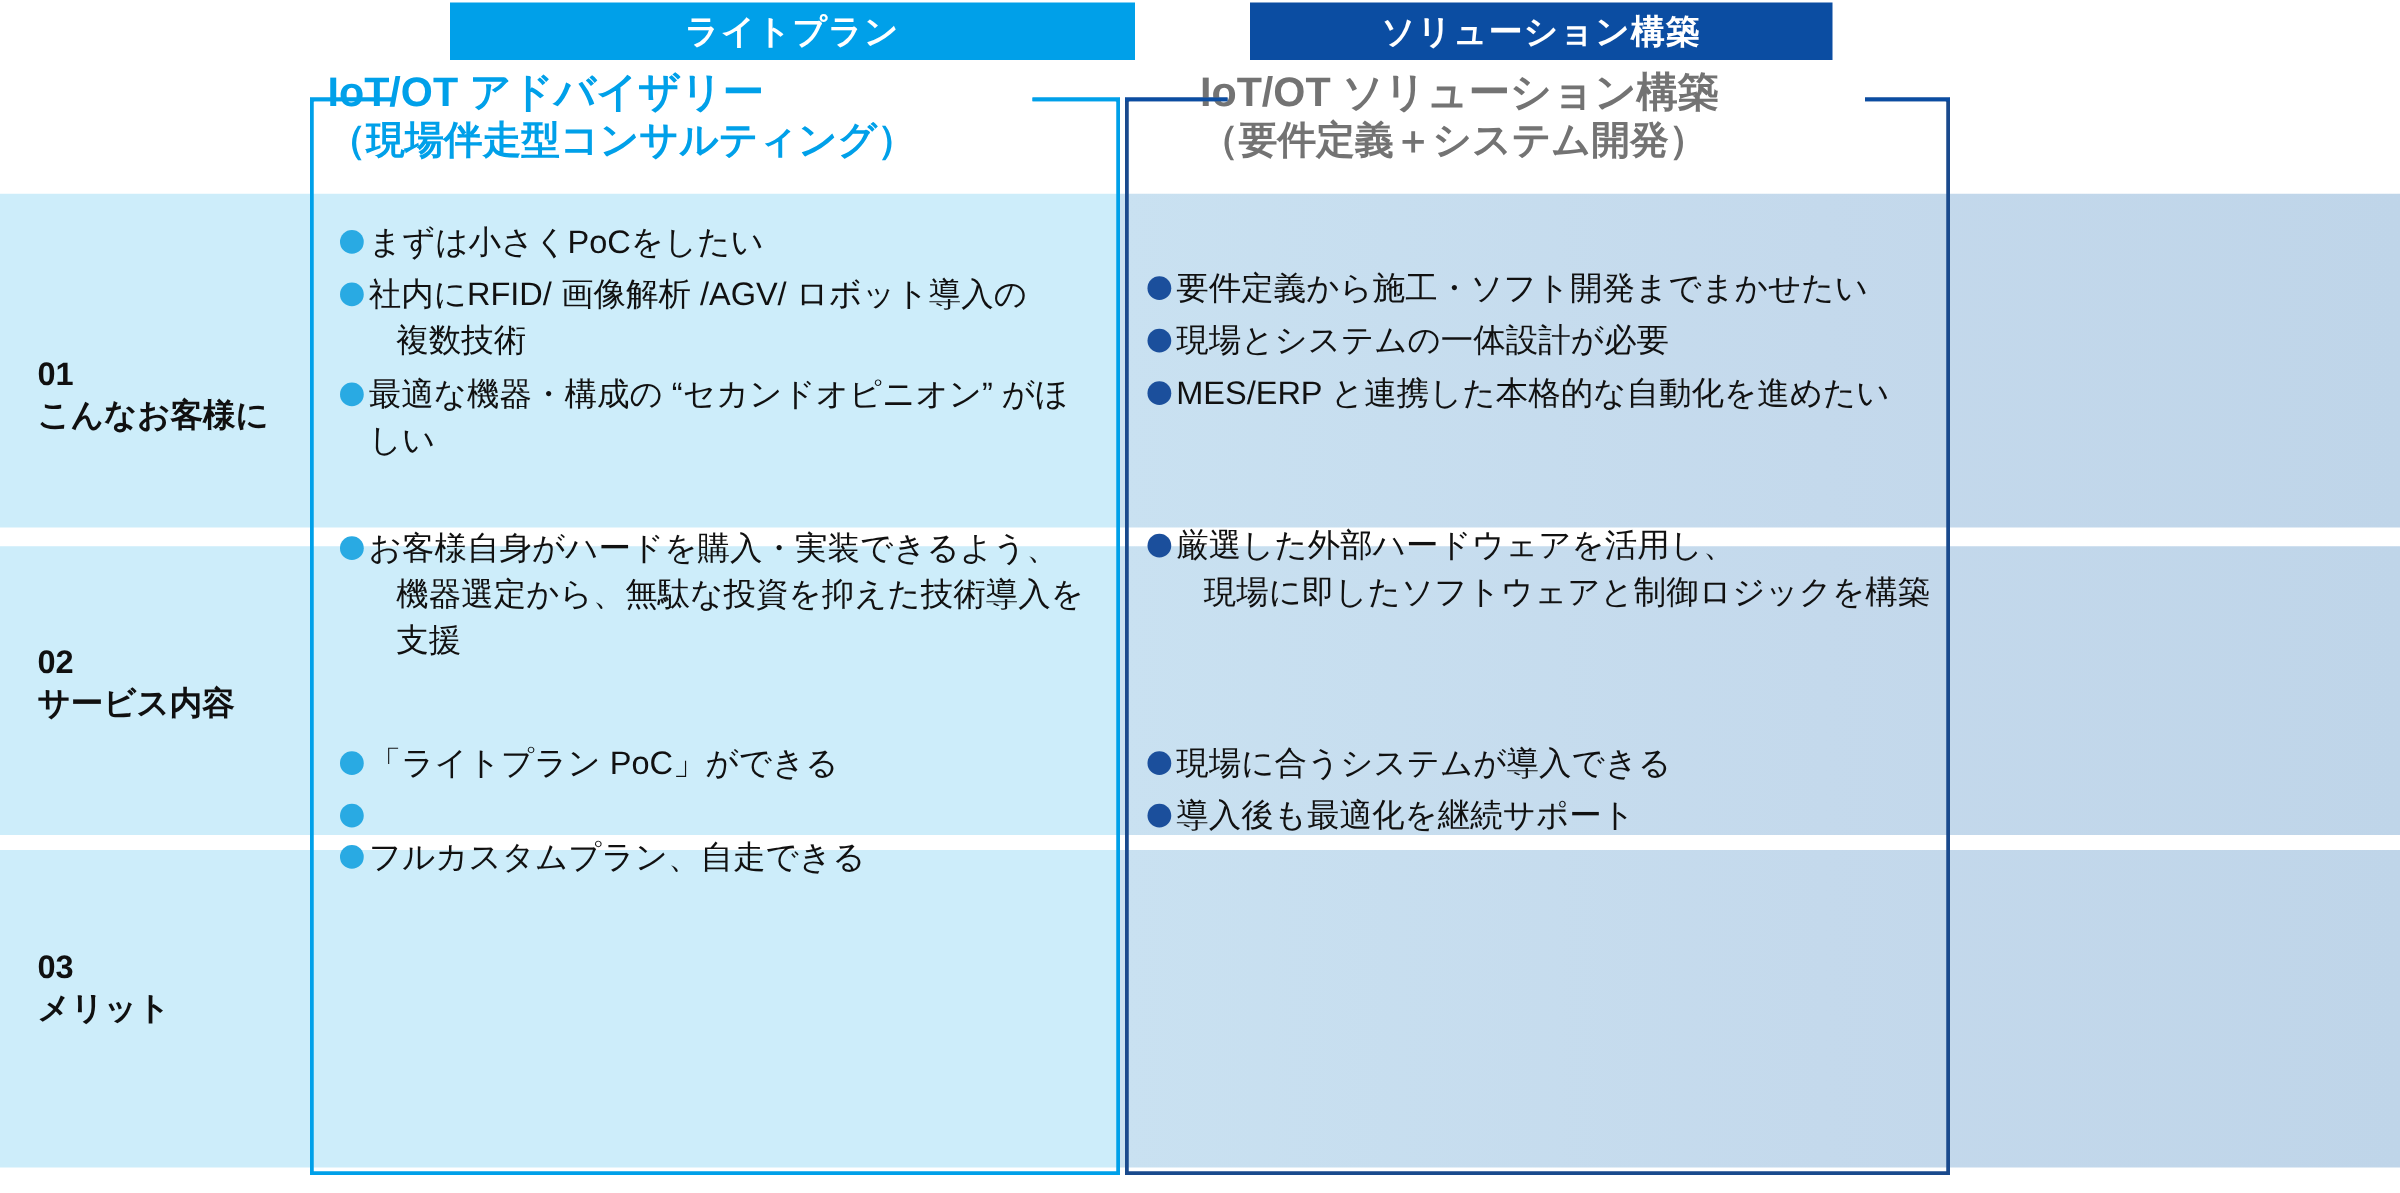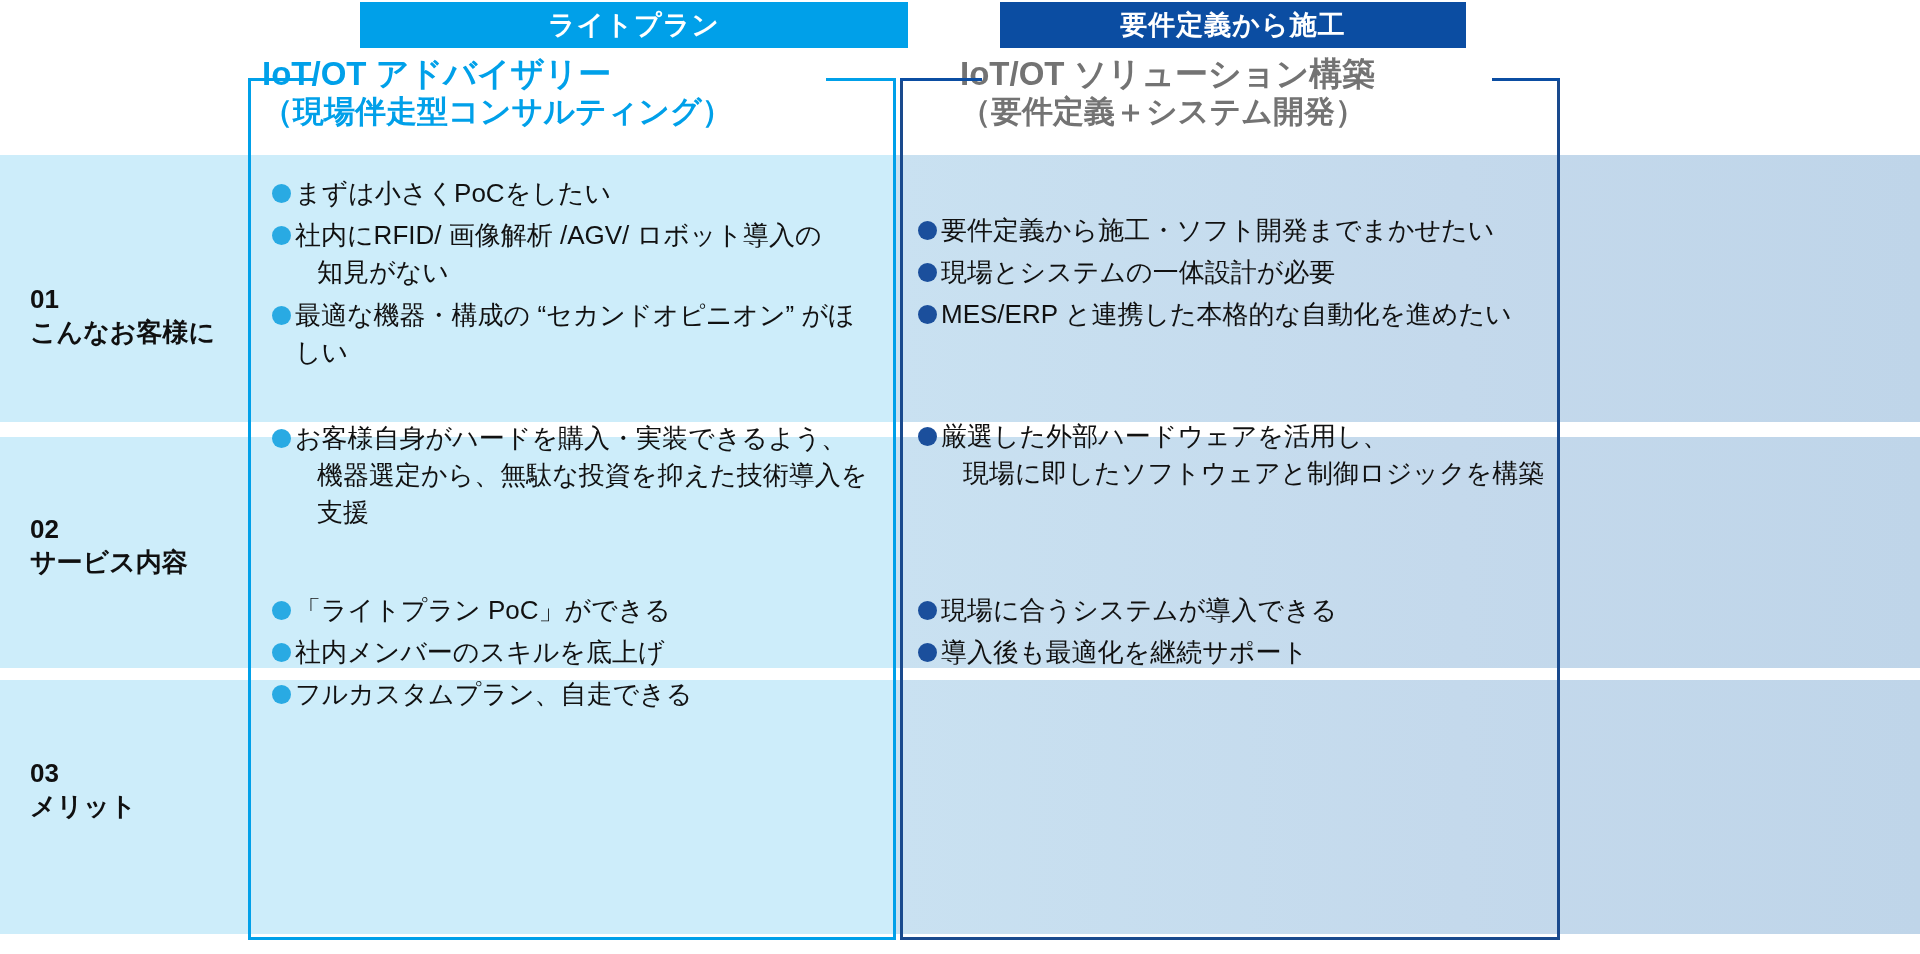--- a/index.html
+++ b/index.html
@@ -101,21 +101,21 @@
 <div class="boxtop" style="left:248px;top:78px;width:68px;background:#00A0E9;"></div>
 <div class="boxtop" style="left:826px;top:78px;width:70px;background:#00A0E9;"></div>
 <div class="boxtop" style="left:900px;top:78px;width:82px;background:#1A4A8D;"></div>
 <div class="boxtop" style="left:1492px;top:78px;width:68px;background:#1A4A8D;"></div>
 
 <div class="badge" id="badge-light" style="background:#00A0E9;">
   <span>ライトプラン</span>
 </div>
 
 <div class="badge" id="badge-full" style="background:#0B4DA2;">
-  <span>要件定義から施工</span>
+  <span>ソリューション構築</span>
 </div>
 
 <div class="plan-title" id="title-light">
   <span>IoT/OT アドバイザリー</span>
   <span class="l2">（現場伴走型コンサルティング）</span>
 </div>
 
 <div class="plan-title" id="title-full">
   <span>IoT/OT ソリューション構築</span>
   <span class="l2">（要件定義＋システム開発）</span>
@@ -134,41 +134,40 @@
   <span class="txt">メリット</span>
 </div>
 
 <div class="bullets" id="list-l1">
     <div class="bullet-row">
       <span class="dot dot-light"></span>
       <span class="btext">まずは小さくPoCをしたい</span>
     </div>
     <div class="bullet-row">
       <span class="dot dot-light"></span>
-      <span class="btext">社内にRFID/ 画像解析 /AGV/ ロボット導入の<span class="ind">知見がない</span></span>
+      <span class="btext">社内にRFID/ 画像解析 /AGV/ ロボット導入の<span class="ind">複数技術</span></span>
     </div>
     <div class="bullet-row">
       <span class="dot dot-light"></span>
       <span class="btext">最適な機器・構成の “セカンドオピニオン” がほしい</span>
     </div>
   </div>
 <div class="bullets" id="list-l2">
     <div class="bullet-row">
       <span class="dot dot-light"></span>
       <span class="btext">お客様自身がハードを購入・実装できるよう、<span class="ind">機器選定から、無駄な投資を抑えた技術導入を支援</span></span>
     </div>
   </div>
 <div class="bullets" id="list-l3">
     <div class="bullet-row">
       <span class="dot dot-light"></span>
       <span class="btext">「ライトプラン PoC」ができる</span>
     </div>
     <div class="bullet-row">
       <span class="dot dot-light"></span>
-      <span class="btext">社内メンバーのスキルを底上げ</span>
     </div>
     <div class="bullet-row">
       <span class="dot dot-light"></span>
       <span class="btext">フルカスタムプラン、自走できる</span>
     </div>
   </div>
 <div class="bullets" id="list-r1">
     <div class="bullet-row">
       <span class="dot dot-full"></span>
       <span class="btext">要件定義から施工・ソフト開発までまかせたい</span>

